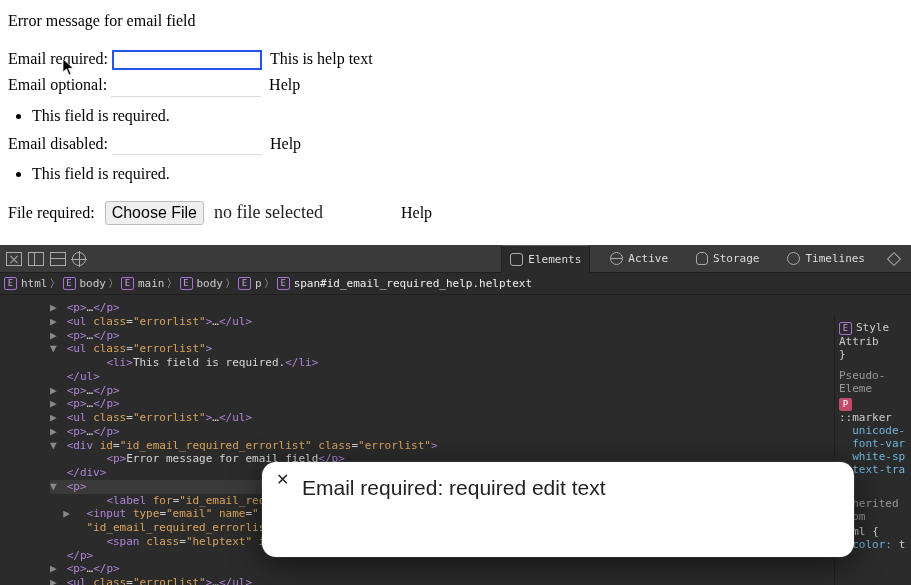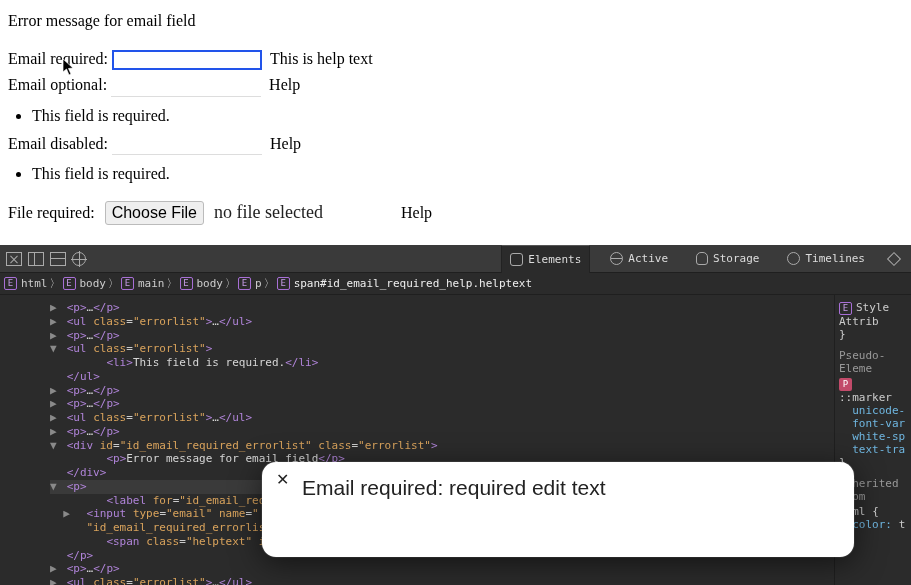--- a/index.html
+++ b/index.html
@@ -160,20 +160,21 @@
   .val{color:#d9a35c;}
   .txt{color:#d6d6d6;}
   .hi-line{background:#3a3a3a;}
 
   .styles-pane {
     width: 77px;
     border-left: 1px solid #1f1f1f;
     padding: 6px 4px;
     color:#ccc;
     overflow:hidden;
+    margin-top:20px;
   }
   .styles-pane .ebadge{display:inline-block;width:13px;height:13px;border:1px solid #a86fd6;color:#c59ae6;font-size:9px;line-height:11px;text-align:center;border-radius:2px;margin-right:4px;}
   .styles-pane .pbadge{display:inline-block;width:13px;height:13px;background:#c24b6a;color:#fff;font-size:9px;line-height:13px;text-align:center;border-radius:2px;margin-right:4px;}
   .styles-pane .sec{color:#999;margin:8px 0 2px;}
   .styles-pane .rule{color:#ccc;}
   .styles-pane .prop{color:#6fb6e0;}
   .styles-pane .propval{color:#ccc;}
   .styles-pane .curly{color:#ccc;}
 
   

